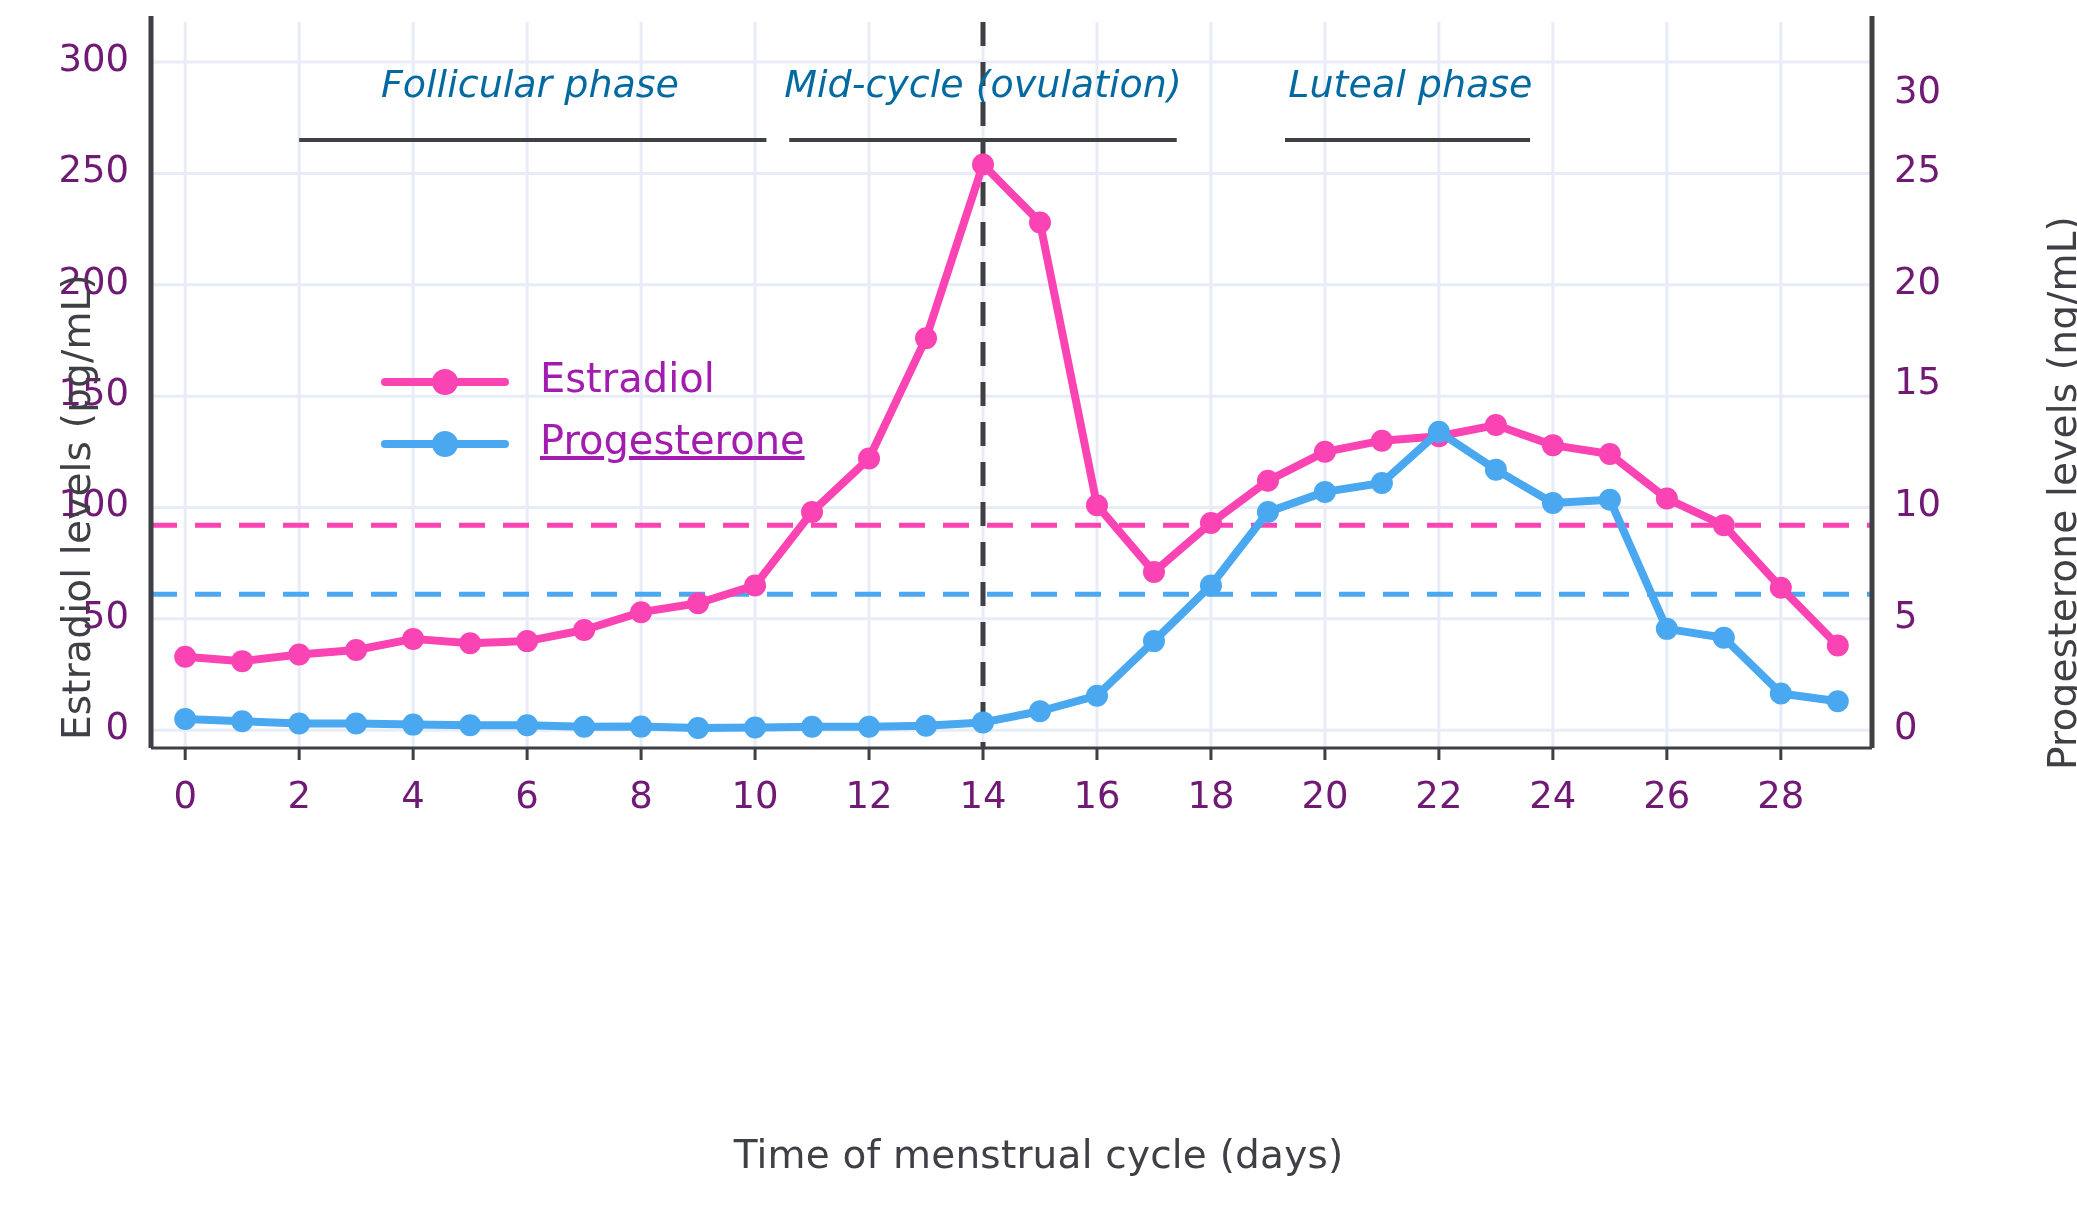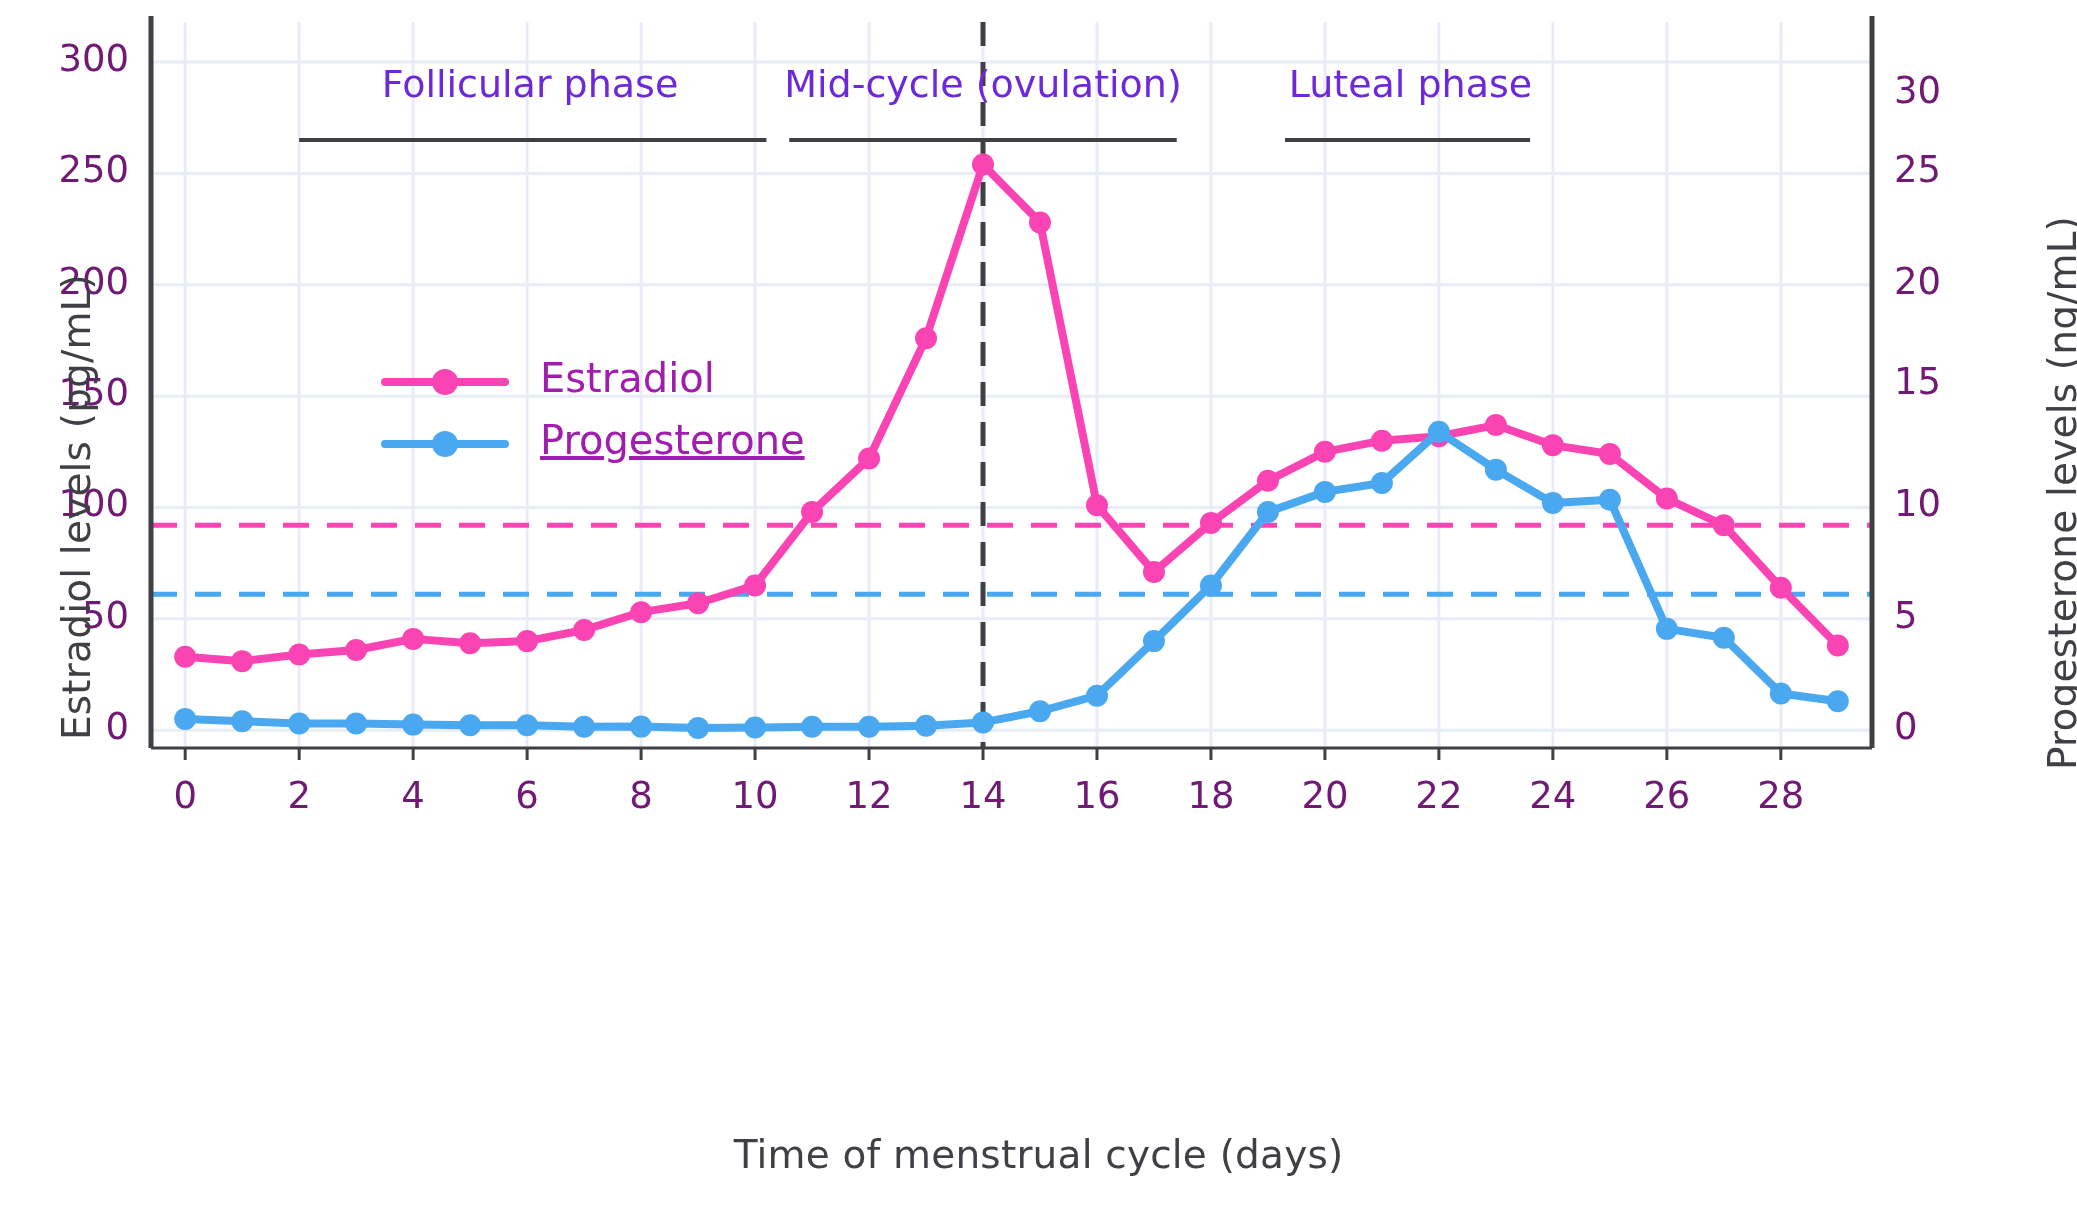--- a/index.html
+++ b/index.html
@@ -53,24 +53,25 @@
     position: absolute;
     color: #701a75;
     font-size: 37px;
     white-space: nowrap;
   }
   .tick-y-left { text-align: right; }
   .tick-y-right { text-align: left; }
   .tick-x { text-align: center; }
   .phase-label {
     position: absolute;
-    color: #6d28d9;
+    color: #0369a1;
     font-size: 38px;
     white-space: nowrap;
     text-align: center;
+    font-style: italic;
   }
   .legend-text {
     position: absolute;
     color: #a21caf;
     font-size: 40px;
     white-space: nowrap;
   }
 </style>
 </head>
 <body>

